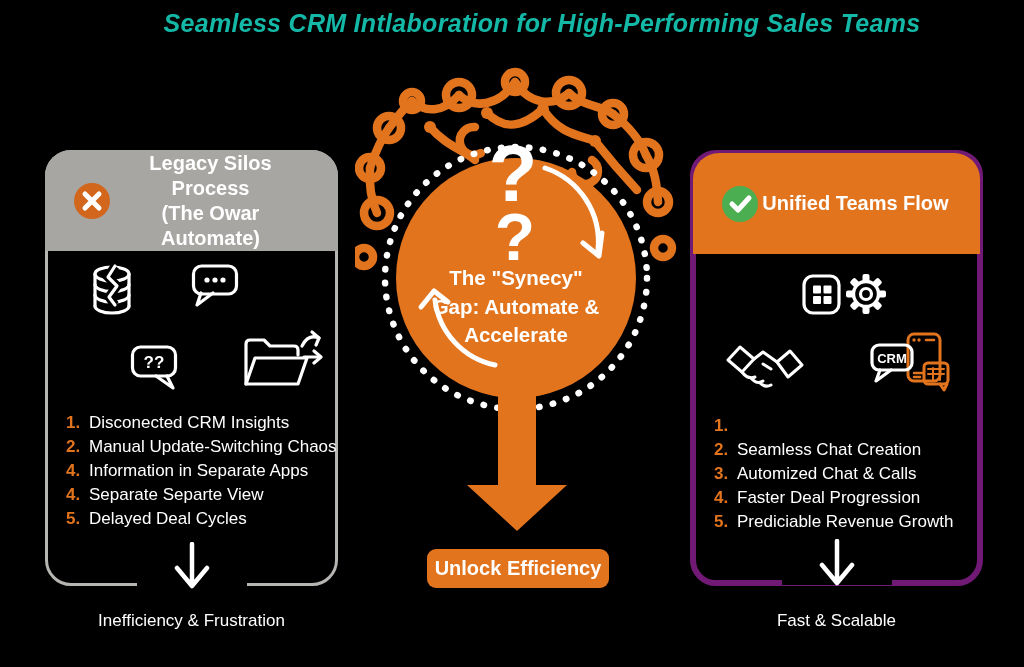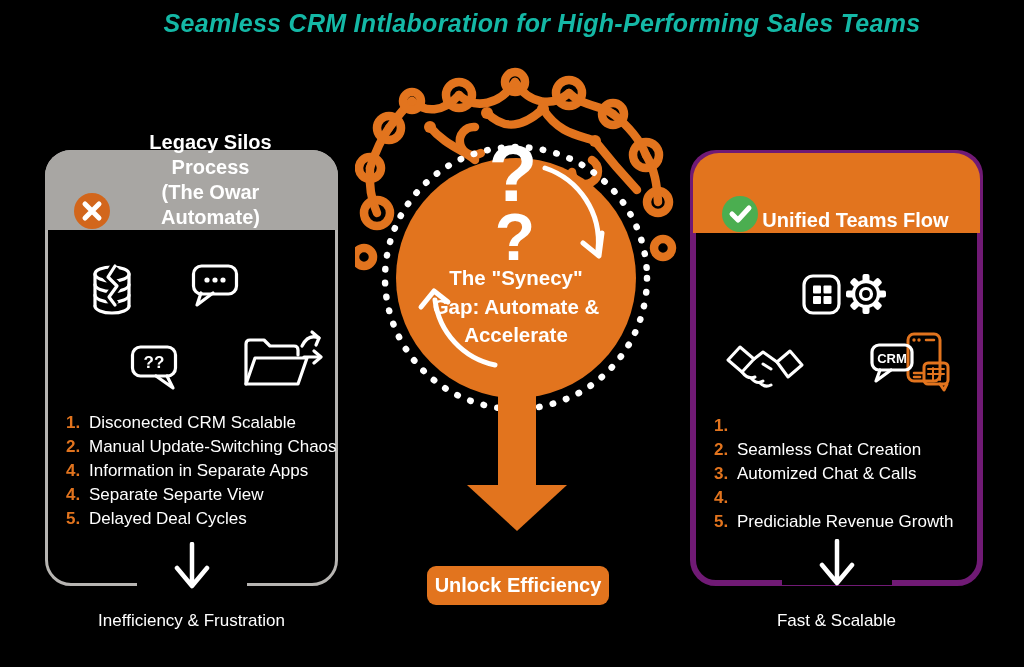--- a/index.html
+++ b/index.html
@@ -10,22 +10,22 @@
   }
   .title {
     position:absolute; top:9px; left:0; width:100%; text-align:center;
     font-size:25px; font-style:italic; font-weight:bold; color:#14b8a6; letter-spacing:.3px;margin-left:30px;
   }
   
   .panel { position:absolute; top:150px; width:293px; height:436px; border-radius:26px; }
   .panel.left  { left:45px;  border:3px solid #b7b5b2; }
   .panel.right { left:690px; border:6px solid #701a75; }
   .panel-header {
-    position:absolute; top:-3px; left:-3px; right:-3px; height:80px;
-    border-radius:26px 26px 0 0; display:flex; align-items:flex-end; padding:0 28px;
+    position:absolute; top:-3px; left:-3px; right:-3px; height:101px;
+    border-radius:26px 26px 0 0; display:flex; align-items:center; padding:0 28px;
   }
   .panel.left  .panel-header { background:#a8a6a3; }
   .panel.right .panel-header { background:#e2741e; }
   .badge { width:38px; height:38px; flex:0 0 38px; }
   .header-text { flex:1; text-align:center; font-weight:bold; font-size:20px; line-height:25px; color:#fff; }
   .icon { position:absolute; }
   .icon svg { display:block; }
   .list { position:absolute; left:18px; top:258px; list-style:none; }
   .list li { display:flex; height:24px; align-items:center; font-size:17px; font-weight:500; }
   .list .num { width:23px; color:#e2741e; font-weight:bold; }
@@ -45,21 +45,21 @@
   .center-wrap { position:absolute; left:355px; top:65px; width:322px; height:534px; }
   .center-svg { position:absolute; left:0; top:0; }
   .qmark { position:absolute; text-align:center; font-weight:bold; color:#fff; line-height:1; }
   .qmark.q1 { left:116px; top:69px;  width:84px; font-size:80px; }
   .qmark.q2 { left:118px; top:139px; width:84px; font-size:66px; }
   .circle-text {
     position:absolute; left:41px; top:199px; width:240px; text-align:center;
     font-size:20.5px; font-weight:bold; line-height:28.5px; color:#fff;
   }
   .unlock-btn {
-    position:absolute; left:72px; top:501px; width:182px; height:39px;
+    position:absolute; left:72px; top:484px; width:182px; height:39px;
     background:#e2741e; border-radius:9px; display:flex; align-items:center; justify-content:center;
     font-size:20px; font-weight:bold; color:#fff; cursor:pointer; border:none;
   }
   .stroke-ic { stroke:#fff; stroke-width:3.2; fill:none; stroke-linecap:round; stroke-linejoin:round; }
   .stroke-or { stroke:#e2741e; fill:none; stroke-linecap:round; stroke-linejoin:round; }
 </style>
 </head>
 <body>
 
 <div class="stage">
@@ -121,21 +121,21 @@
           <polyline points="73,3 80,9 77,16"></polyline>
           <path d="M65,28 H81"></path>
           <polyline points="75,22 82,28 75,34"></polyline>
         </g>
       </svg>
     </div>
 
     <ol class="list">
       <li>
           <span class="num">1.</span>
-          <span class="txt">Disconected CRM Scalable</span>
+          <span class="txt">Disconected CRM Insights</span>
         </li>
       <li>
           <span class="num">2.</span>
           <span class="txt">Manual Update-Switching Chaos</span>
         </li>
       <li>
           <span class="num">4.</span>
           <span class="txt">Information in Separate Apps</span>
         </li>
       <li>
@@ -306,20 +306,21 @@
       <li>
           <span class="num">2.</span>
           <span class="txt">Seamless Chat Creation</span>
         </li>
       <li>
           <span class="num">3.</span>
           <span class="txt">Automized Chat &amp; Calls</span>
         </li>
       <li>
           <span class="num">4.</span>
+          <span class="txt">Faster Deal Progression</span>
         </li>
       <li>
           <span class="num">5.</span>
           <span class="txt">Prediciable Revenue Growth</span>
         </li>
     </ol>
 
     <div class="border-gap"></div>
     <span class="exit-arrow">
       <svg width="44" height="54" viewBox="0 0 44 54">

